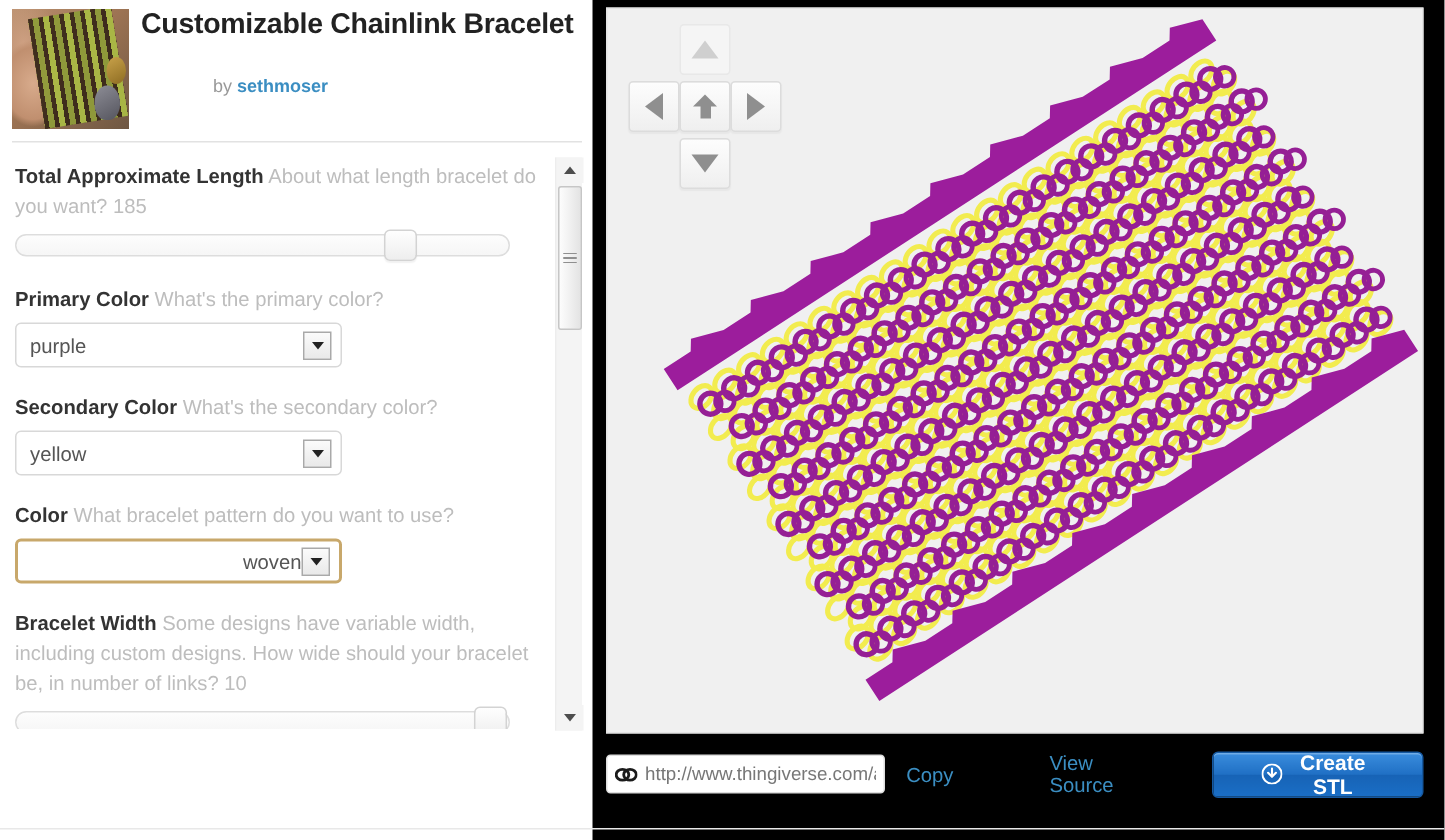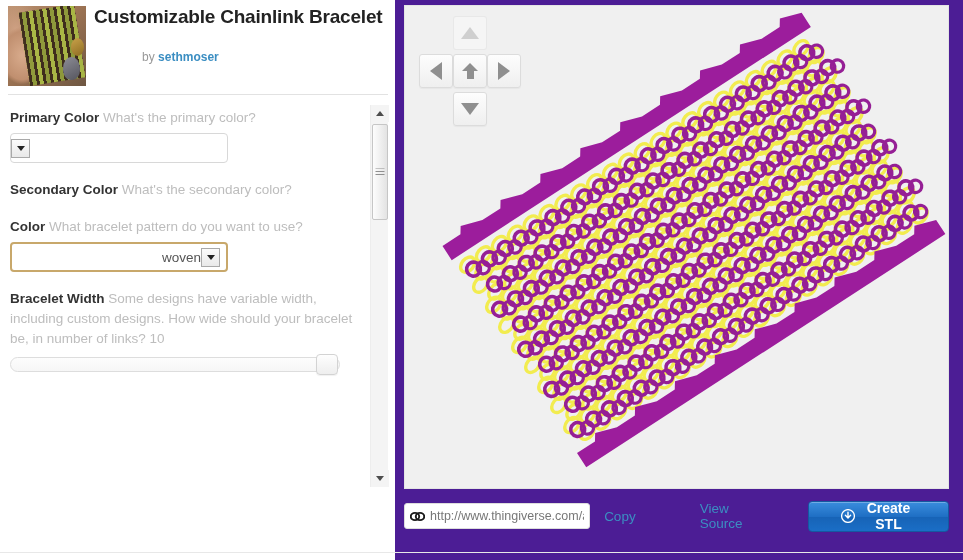--- a/index.html
+++ b/index.html
@@ -4,21 +4,21 @@
 <title>Customizable Chainlink Bracelet</title>
 <style>
   * { box-sizing: border-box; }
   html, body {
     margin: 0; padding: 0;
     width: 963px; height: 560px;
     background: #ffffff;
     font-family: "Liberation Sans", sans-serif;
     overflow: hidden;
   }
-  #app { position: relative; width: 963px; height: 560px; background: #4c1d95; }
+  #app { position: relative; width: 963px; height: 560px; background: #000000; }
 
   
   #left-panel {
     position: absolute; left: 0; top: 0;
     width: 395px; height: 560px;
     background: #fff;
   }
 
   
   #thing-header {
@@ -298,31 +298,49 @@
       <div id="thing-title">Customizable Chainlink Bracelet</div>
       <div id="thing-by">
         <span>by</span>
         <a href="#" class="author">sethmoser</a>
       </div>
       <div id="header-rule"></div>
     </div>
 
     <div id="form-scroll">
         <div class="field">
+          <div class="flabel"><span class="strong">Total Approximate Length</span> <span>About what length bracelet do you want? 185</span></div>
+          <div class="fcontrol">
+            <div class="slider">
+              <div class="track"></div>
+              <div class="handle" style="left: calc(78% - 11px);"></div>
+            </div>
+          </div>
+        </div>
+        <div class="field">
           <div class="flabel"><span class="strong">Primary Color</span> <span>What's the primary color?</span></div>
           <div class="fcontrol">
             <div class="sel">
+              <span class="val">purple</span>
               <span class="arrow">
                 <span class="tri"></span>
               </span>
             </div>
           </div>
         </div>
         <div class="field">
           <div class="flabel"><span class="strong">Secondary Color</span> <span>What's the secondary color?</span></div>
+          <div class="fcontrol">
+            <div class="sel">
+              <span class="val">yellow</span>
+              <span class="arrow">
+                <span class="tri"></span>
+              </span>
+            </div>
+          </div>
         </div>
         <div class="field">
           <div class="flabel"><span class="strong">Color</span> <span>What bracelet pattern do you want to use?</span></div>
           <div class="fcontrol">
             <div class="sel focus">
               <span class="val">woven</span>
               <span class="arrow">
                 <span class="tri"></span>
               </span>
             </div>

